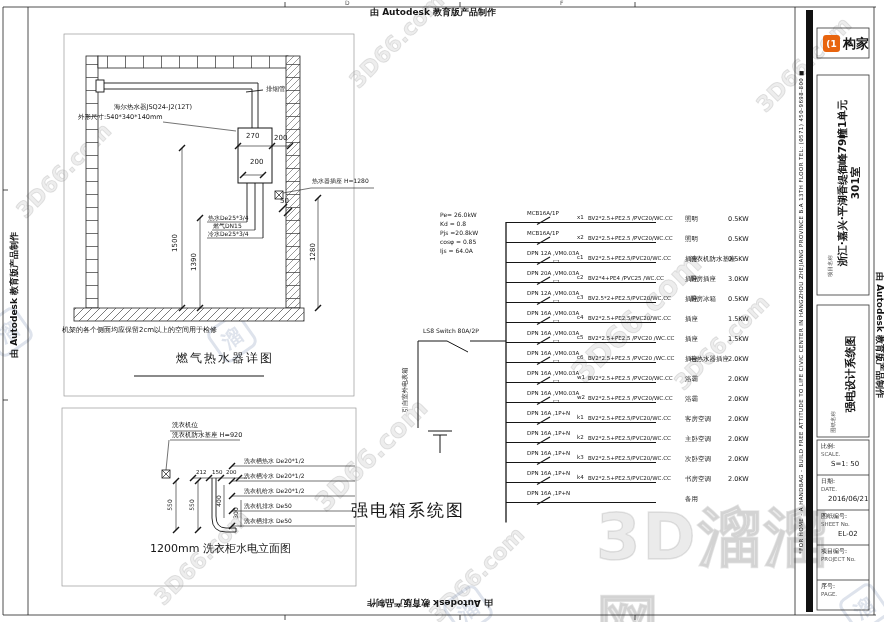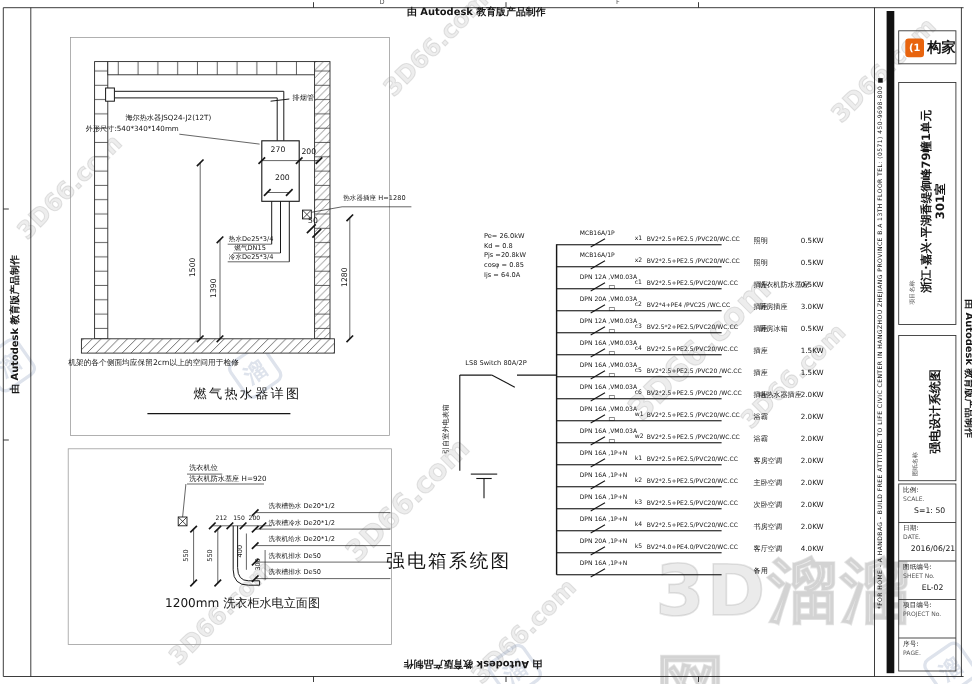--- a/index.html
+++ b/index.html
@@ -439,31 +439,20 @@
       <span class="rk-id">k4</span>
       <span class="rk-spec">BV2*2.5+PE2.5/PVC20/WC.CC</span>
       <span class="rk-load">书房空调</span>
       <span class="rk-detail"></span>
       <span class="rk-power">2.0KW</span>
     </div>
       <div class="row">
       <span class="rk-wire"></span>
       <span class="rk-slash"></span>
       <span class="rk-rcd"></span>
-      <span class="rk-breaker">DPN 20A ,1P+N</span>
-      <span class="rk-id">k5</span>
-      <span class="rk-spec">BV2*4.0+PE4.0/PVC20/WC.CC</span>
-      <span class="rk-load">客厅空调</span>
-      <span class="rk-detail"></span>
-      <span class="rk-power">4.0KW</span>
-    </div>
-      <div class="row">
-      <span class="rk-wire"></span>
-      <span class="rk-slash"></span>
-      <span class="rk-rcd"></span>
       <span class="rk-breaker">DPN 16A ,1P+N</span>
       <span class="rk-id"></span>
       <span class="rk-spec"></span>
       <span class="rk-load">备用</span>
       <span class="rk-detail"></span>
       <span class="rk-power"></span>
     </div>
     </div>
 
   <div class="t f5 rot" style="left:801px;top:312px;letter-spacing:0.4px;">*FOR HOME - A HANDBAG - BUILD FREE ATTITUDE TO LIFE      CIVIC CENTER IN HANGZHOU ZHEJIANG PROVINCE B.A 13TH FLOOR      TEL: (0571)  450-9698-800  ■</div>

